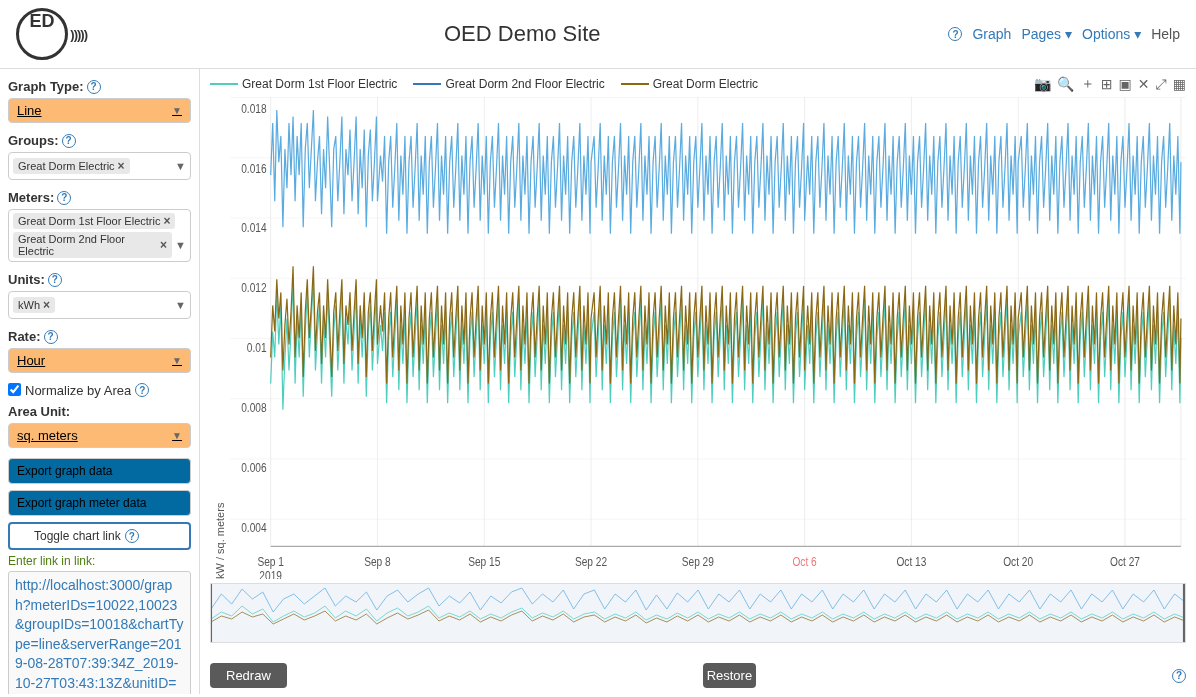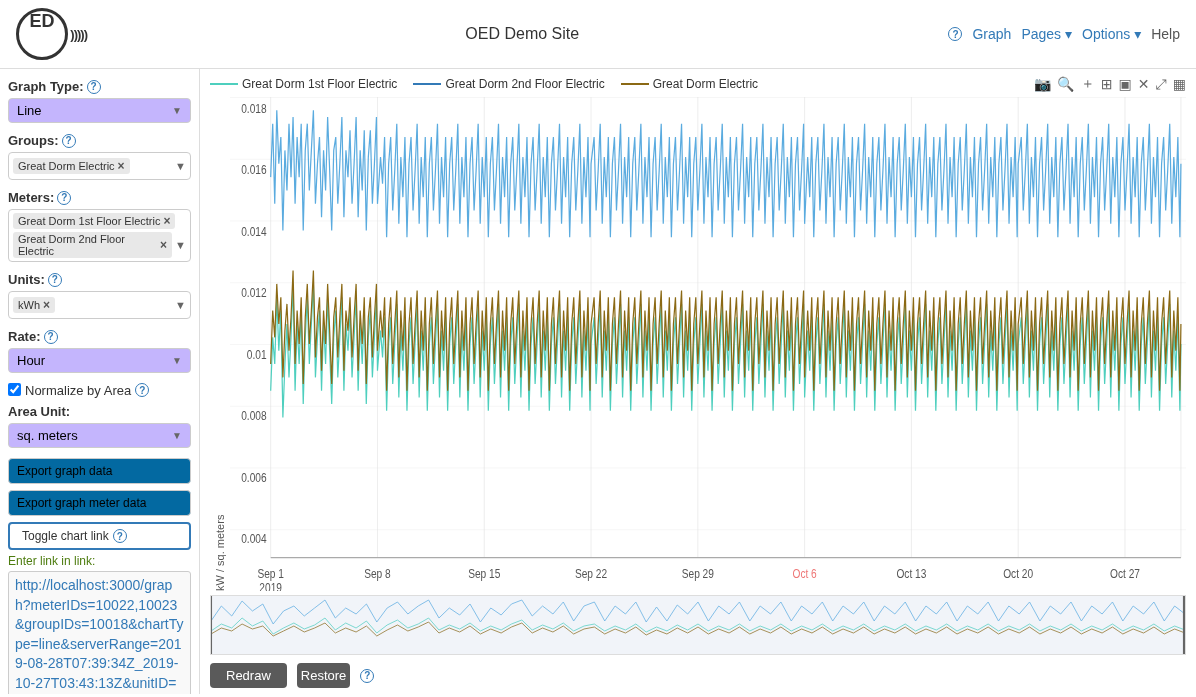--- a/index.html
+++ b/index.html
@@ -23,21 +23,21 @@
       border: 3px solid #333;
       display: flex; align-items: flex-start; justify-content: center;
       font-weight: bold; font-size: 18px;
       position: relative;
     }
     .logo-wave {
       position: absolute; right: -18px; top: 50%; transform: translateY(-50%);
       font-size: 22px; letter-spacing: -2px;
     }
     #header .title {
-      font-size: 16px; font-weight: normal; color: #333;
+      font-size: 22px; font-weight: normal; color: #333;
     }
     #header .nav-links {
       display: flex; align-items: center; gap: 10px; font-size: 14px;
     }
     #header .nav-links a {
       color: #337ab7; text-decoration: none;
     }
 
     
     #main {
@@ -66,22 +66,22 @@
       border-radius: 50%;
       border: 1px solid #337ab7;
       color: #337ab7;
       font-size: 10px;
       cursor: pointer;
       font-weight: bold;
     }
     .dropdown-btn {
       display: flex; align-items: center; justify-content: space-between;
       border: 1px solid #ccc; border-radius: 4px;
-      padding: 4px 8px; background: #c4b5fd; cursor: pointer;
-      width: 100%; font-size: 13px;
+      padding: 4px 8px; background: #fdba74; cursor: pointer;
+      width: 100%; font-size: 13px; text-decoration: underline;
     }
     .dropdown-btn .caret { font-size: 10px; color: #666; }
 
     .tag-container {
       display: flex; flex-wrap: wrap; align-items: center; gap: 3px;
       border: 1px solid #ccc; border-radius: 4px;
       padding: 3px 4px; min-height: 28px;
       background: #fff;
     }
     .tag {
@@ -103,21 +103,21 @@
     .checkbox-row input[type=checkbox] { cursor: pointer; }
 
     .action-btn {
       width: 100%; border: 1px solid #ccc; border-radius: 4px;
       padding: 5px 8px; background: #0369a1; cursor: pointer;
       font-size: 12px; text-align: left; margin-bottom: 6px;
       display: flex; align-items: center; gap: 4px;
     }
     .toggle-btn {
       width: 100%; border: 2px solid #337ab7; border-radius: 4px;
-      padding: 5px 12px; background: #fff; cursor: pointer;
+      padding: 5px 24px; background: #fff; cursor: pointer;
       font-size: 12px; text-align: left; margin-bottom: 4px;
       display: flex; align-items: center; gap: 4px; color: #333;
     }
 
     .link-label {
       font-size: 12px; color: #4d7c0f; margin-bottom: 3px;
     }
     .link-box {
       border: 1px solid #ccc; border-radius: 3px;
       padding: 4px 6px; font-size: 14px; color: #337ab7;
@@ -180,22 +180,22 @@
     }
     .mini-chart {
       height: 60px;
       border: 1px solid #ddd;
       margin-top: 4px;
       position: relative;
       overflow: hidden;
     }
 
     .chart-footer {
-      display: flex; align-items: center; justify-content: flex-start;
-      gap: 10px; margin-top: 8px;
+      display: flex; align-items: center; justify-content: space-between;
+      gap: 4px; margin-top: 20px;
     }
     .redraw-btn {
       padding: 5px 16px;
       background: #5a5a5a; color: #fff;
       border: none; border-radius: 4px;
       font-size: 13px; cursor: pointer;
     }
     .restore-btn {
       padding: 5px 4px;
       background: #5a5a5a; color: #fff;

